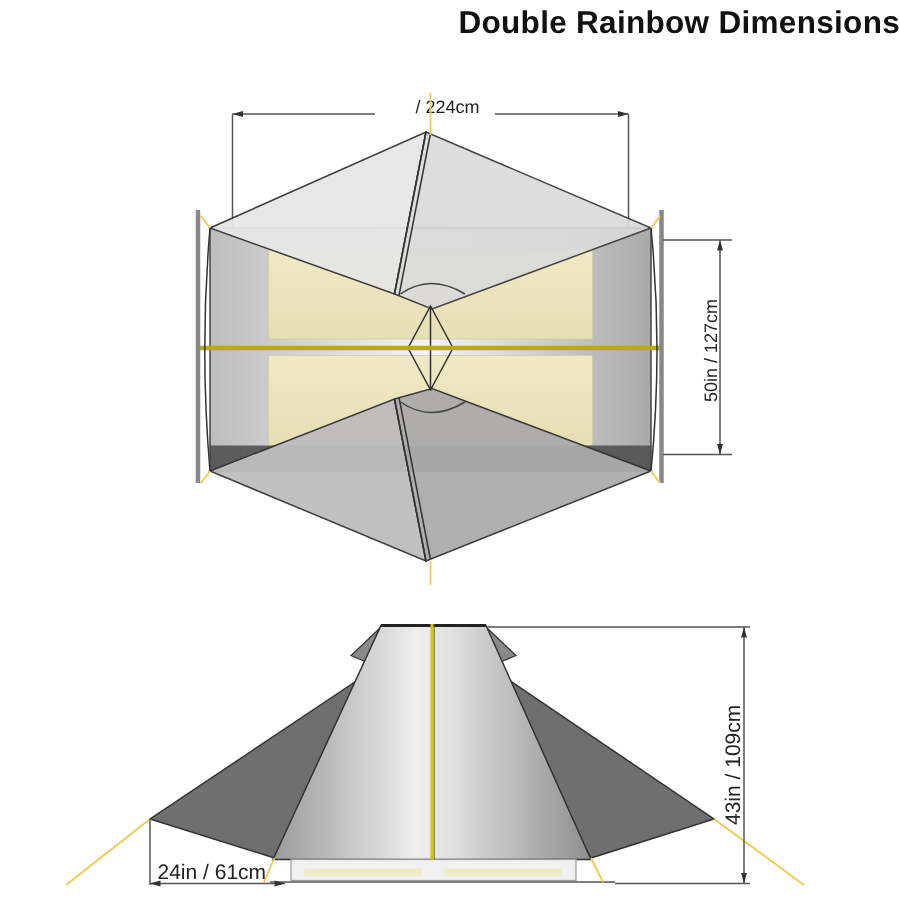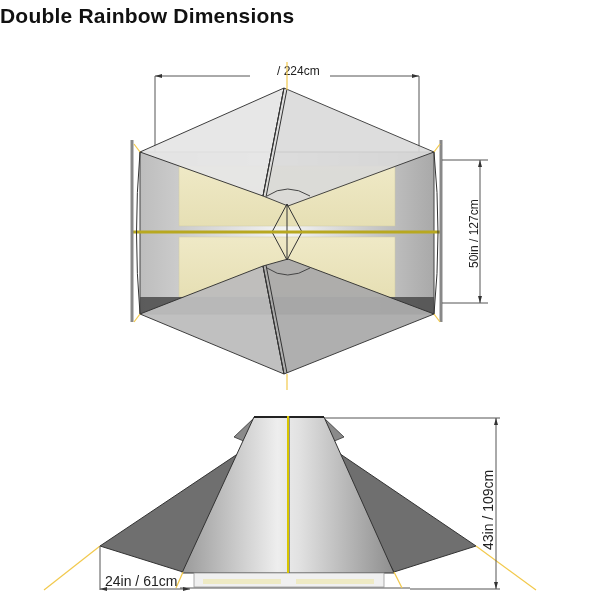--- a/index.html
+++ b/index.html
@@ -1,17 +1,17 @@
 <!DOCTYPE html>
 <html><head>
 <meta charset="utf-8">
 <style>
   html, body { margin: 0; padding: 0; background: #ffffff; }
   body { width: 600px; height: 600px; position: relative; overflow: hidden; font-family: "Liberation Sans", sans-serif; }
-  .title { position: absolute; left: 0; top: 4px; width: 600px; text-align: left; font-size: 21px; font-weight: bold; color: #111; letter-spacing: 0.2px; }
+  .title { position: absolute; left: 0; top: 4px; width: 600px; text-align: right; font-size: 21px; font-weight: bold; color: #111; letter-spacing: 0.2px; }
   svg { position: absolute; left: 0; top: 0; }
   .dim-text { font-family: "Liberation Sans", sans-serif; font-size: 12px; fill: #222; }
   .dim-text-lg { font-family: "Liberation Sans", sans-serif; font-size: 14px; fill: #222; }
 </style>
 </head>
 <body>
 
 <div class="title">Double Rainbow Dimensions</div>
 
 <svg width="600" height="600" viewBox="0 0 600 600">

